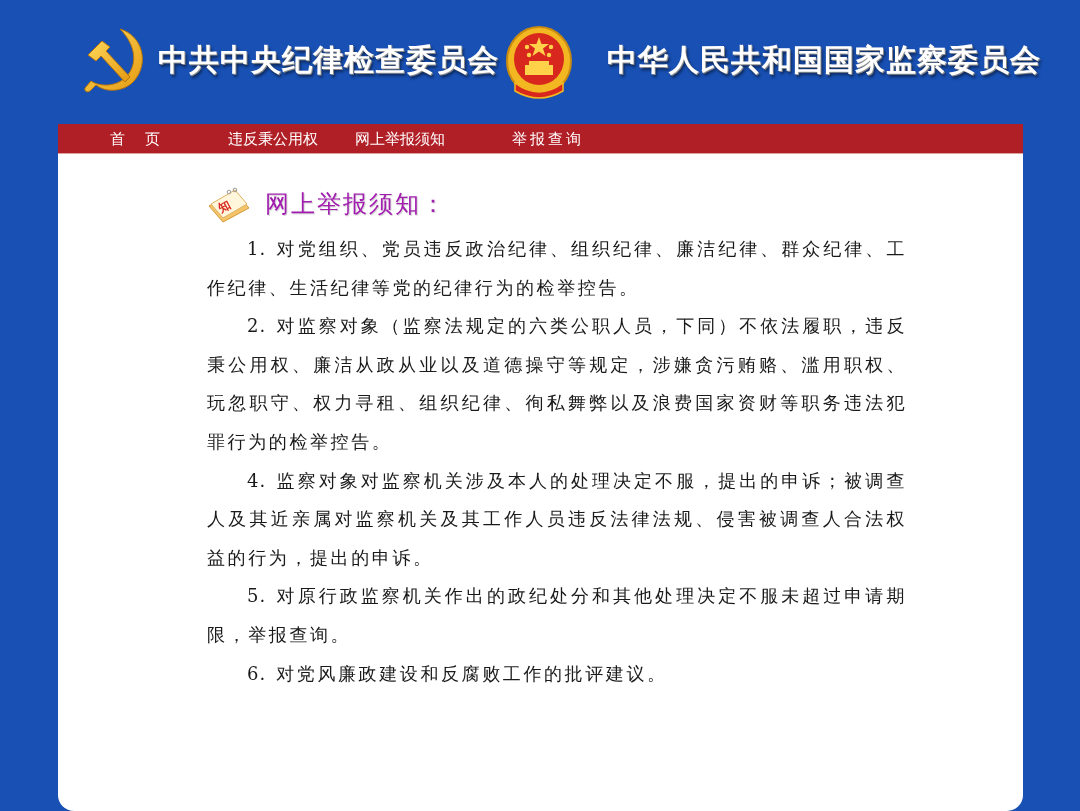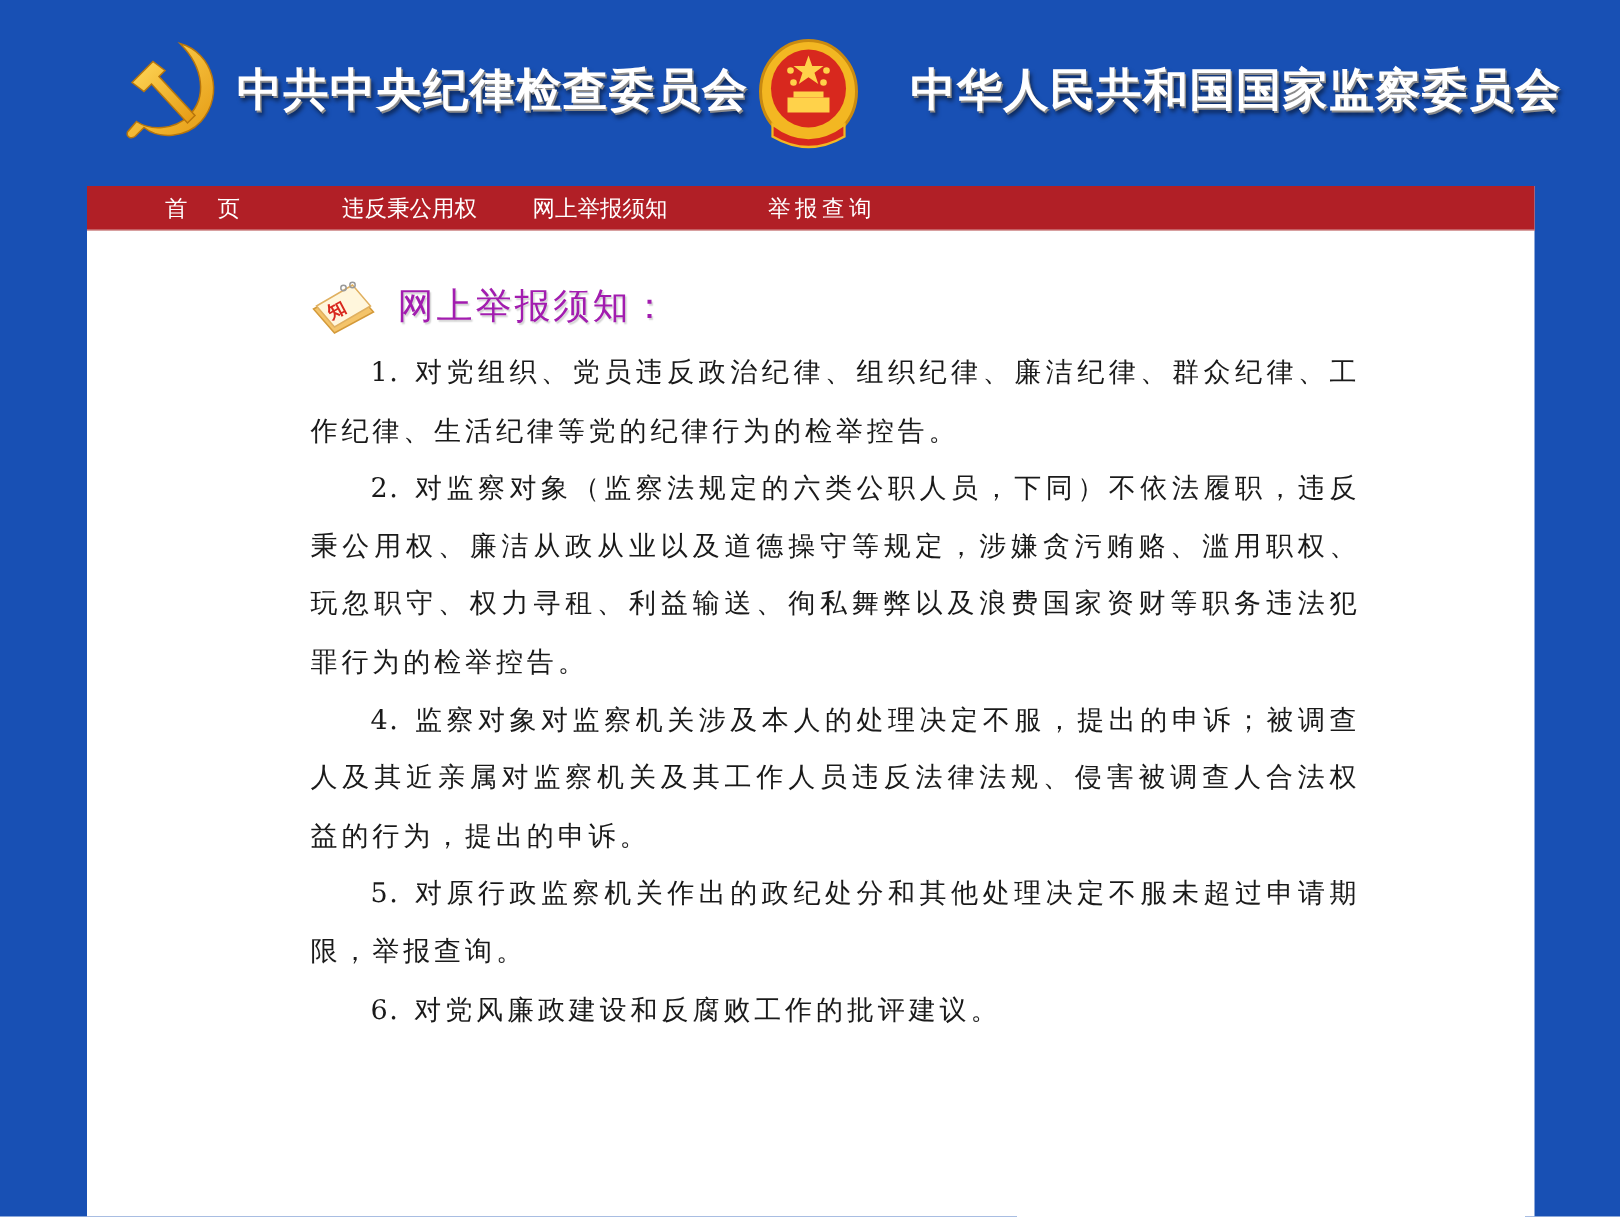--- a/index.html
+++ b/index.html
@@ -24,20 +24,21 @@
     text-shadow: 1px 1px 0 #8a8a8a, 2px 3px 3px rgba(0,0,0,0.55);
   }
   .title-left { left: 158px; }
   .title-right { left: 607px; }
   .national-emblem {
     position: absolute; left: 505px; top: 25px; width: 68px; height: 76px;
   }
   .panel {
     position: absolute; left: 58px; top: 124px; width: 965px; height: 687px;
     background: #ffffff;
+    border-radius: 16px;
   }
   .navbar {
     position: absolute; left: 0; top: 0; width: 965px; height: 30px;
     background: #b11f26;
     border-bottom: 1px solid #d8a0a0;
   }
   .nav-item {
     position: absolute; top: 0; height: 30px; line-height: 30px;
     color: #ffffff; font-size: 15px;
     font-family: "DejaVu Sans", "Liberation Sans", sans-serif;
@@ -110,18 +111,18 @@
       <path d="M6 20 L30 6 L42 20 L18 34 Z" fill="#fff6dc" stroke="#e0b060" stroke-width="1"></path>
       <circle cx="24" cy="8" r="1.8" fill="none" stroke="#999" stroke-width="1"></circle>
       <circle cx="30" cy="6" r="1.8" fill="none" stroke="#999" stroke-width="1"></circle>
       <text x="13" y="27" font-size="12" fill="#d8281e" font-weight="bold" transform="rotate(-28 18 22)">知</text>
     </svg>
     <span class="notice-title">网上举报须知：</span>
   </div>
 
   <div class="content">
     <p class="para"><span class="para-num">1.</span><span>对党组织、党员违反政治纪律、组织纪律、廉洁纪律、群众纪律、工作纪律、生活纪律等党的纪律行为的检举控告。</span></p>
-    <p class="para"><span class="para-num">2.</span><span>对监察对象（监察法规定的六类公职人员，下同）不依法履职，违反秉公用权、廉洁从政从业以及道德操守等规定，涉嫌贪污贿赂、滥用职权、玩忽职守、权力寻租、利益输送、徇私舞弊以及浪费国家资财等职务违法犯罪行为的检举控告。</span></p>
+    <p class="para"><span class="para-num">2.</span><span>对监察对象（监察法规定的六类公职人员，下同）不依法履职，违反秉公用权、廉洁从政从业以及道德操守等规定，涉嫌贪污贿赂、滥用职权、玩忽职守、权力寻租、组织纪律、徇私舞弊以及浪费国家资财等职务违法犯罪行为的检举控告。</span></p>
     <p class="para"><span class="para-num">4.</span><span>监察对象对监察机关涉及本人的处理决定不服，提出的申诉；被调查人及其近亲属对监察机关及其工作人员违反法律法规、侵害被调查人合法权益的行为，提出的申诉。</span></p>
     <p class="para"><span class="para-num">5.</span><span>对原行政监察机关作出的政纪处分和其他处理决定不服未超过申请期限，举报查询。</span></p>
     <p class="para"><span class="para-num">6.</span><span>对党风廉政建设和反腐败工作的批评建议。</span></p>
   </div>
 </div>
 
 </body></html>

